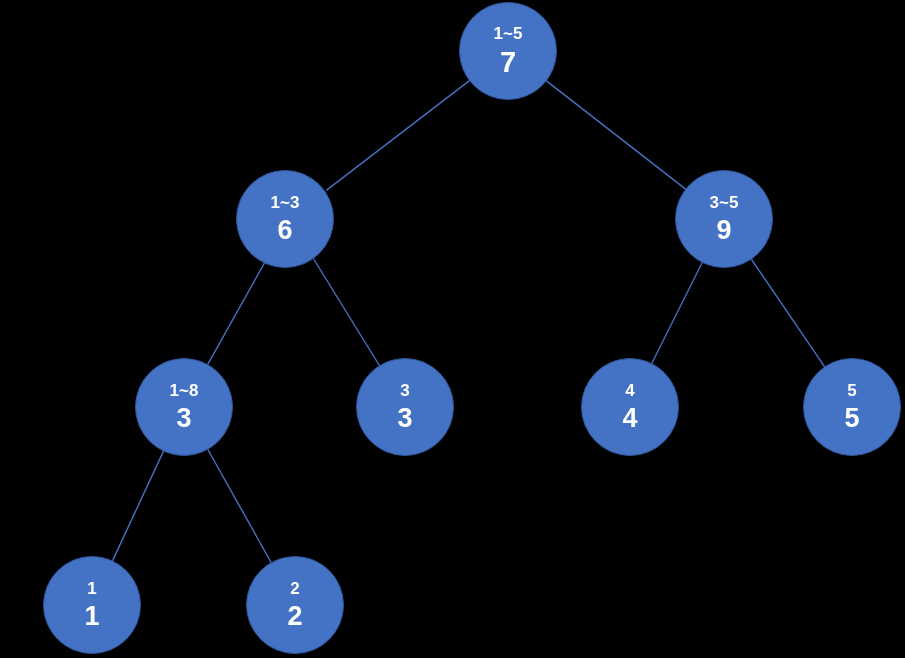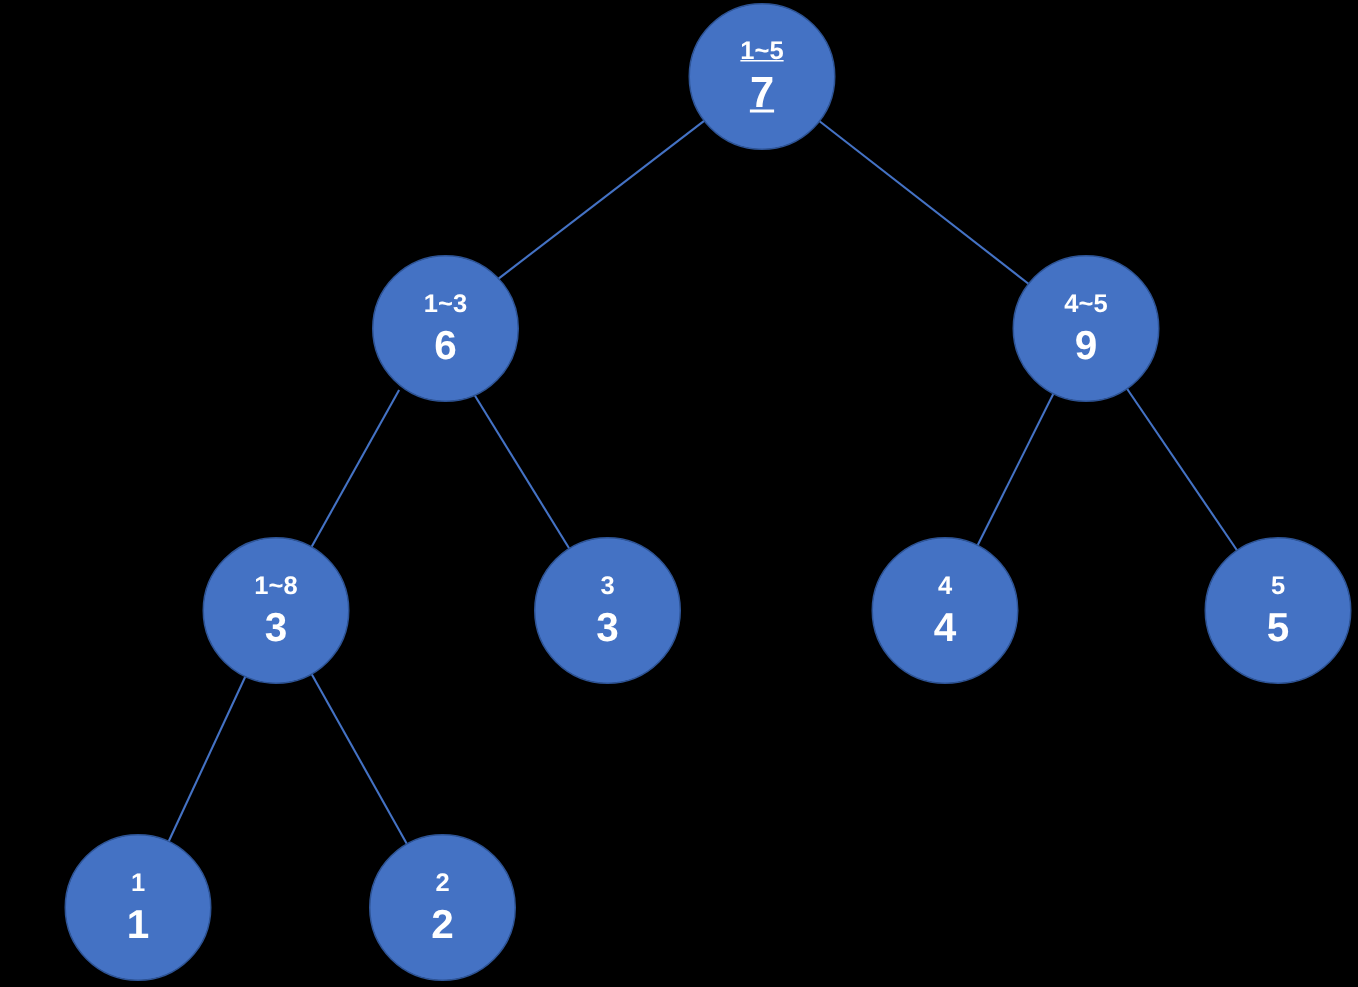--- a/index.html
+++ b/index.html
@@ -58,30 +58,30 @@
       <line x1="470.70872460857686" y1="79.60700577972185" x2="326.29127539142314" y2="190.39299422027815" stroke="#4472C4" stroke-width="1.4"></line>
       <line x1="545.0995542166874" y1="79.85520883520125" x2="686.9004457833126" y2="190.14479116479873" stroke="#4472C4" stroke-width="1.4"></line>
       <line x1="266.08218063620086" y1="260.03380990851656" x2="206.91781936379914" y2="365.96619009148344" stroke="#4472C4" stroke-width="1.4"></line>
       <line x1="313.68004437119055" y1="258.9986926015847" x2="380.31995562880945" y2="367.0013073984153" stroke="#4472C4" stroke-width="1.4"></line>
       <line x1="702.980961011502" y1="261.0380779769961" x2="651.019038988498" y2="364.9619220230039" stroke="#4472C4" stroke-width="1.4"></line>
       <line x1="750.451175922855" y1="257.8501646366933" x2="825.548824077145" y2="368.1498353633067" stroke="#4472C4" stroke-width="1.4"></line>
       <line x1="164.1951197885984" y1="449.62354654192956" x2="111.80488021140161" y2="562.3764534580705" stroke="#4472C4" stroke-width="1.4"></line>
       <line x1="206.98327092382803" y1="447.99718597223375" x2="272.016729076172" y2="564.0028140277662" stroke="#4472C4" stroke-width="1.4"></line>
     </svg>
   <div id="node-layer">
-      <div class="node root" style="left: 459px; top: 2px; width: 98px; height: 98px; background: rgb(68, 114, 196); border-color: rgb(46, 84, 150); color: rgb(255, 255, 255); text-decoration: underline;">
+      <div class="node root" style="left: 459px; top: 2px; width: 98px; height: 98px; background: rgb(68, 114, 196); border-color: rgb(46, 84, 150); color: rgb(255, 255, 255);">
         <div class="range">1~5</div>
         <div class="value">7</div>
       </div>
-      <div class="node" style="left: 248px; top: 170px; width: 98px; height: 98px; background: rgb(68, 114, 196); border-color: rgb(46, 84, 150); color: rgb(255, 255, 255);">
+      <div class="node" style="left: 236px; top: 170px; width: 98px; height: 98px; background: rgb(68, 114, 196); border-color: rgb(46, 84, 150); color: rgb(255, 255, 255);">
         <div class="range">1~3</div>
         <div class="value">6</div>
       </div>
       <div class="node" style="left: 675px; top: 170px; width: 98px; height: 98px; background: rgb(68, 114, 196); border-color: rgb(46, 84, 150); color: rgb(255, 255, 255);">
-        <div class="range">4~5</div>
+        <div class="range">3~5</div>
         <div class="value">9</div>
       </div>
       <div class="node" style="left: 135px; top: 358px; width: 98px; height: 98px; background: rgb(68, 114, 196); border-color: rgb(46, 84, 150); color: rgb(255, 255, 255);">
         <div class="range">1~8</div>
         <div class="value">3</div>
       </div>
       <div class="node" style="left: 356px; top: 358px; width: 98px; height: 98px; background: rgb(68, 114, 196); border-color: rgb(46, 84, 150); color: rgb(255, 255, 255);">
         <div class="range">3</div>
         <div class="value">3</div>
       </div>

